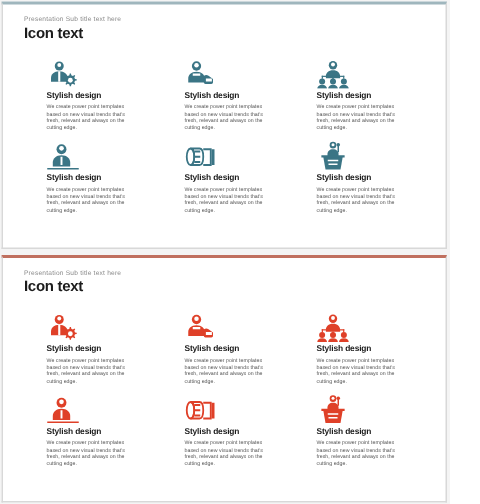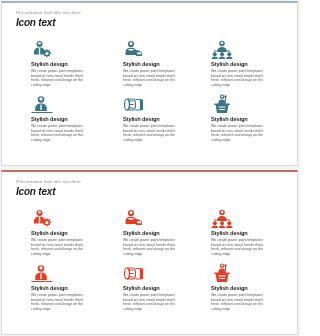--- a/index.html
+++ b/index.html
@@ -29,21 +29,20 @@
     box-sizing: border-box;
     overflow: hidden;
   }
   .slide-1 { top: 1px; height: 165px; border-top: 2px solid #9fb6bd; }
   .slide-2 { top: 170px; height: 165px; border-top: 2px solid #c0705f; }
 
   .slide-head {
     position: absolute;
     left: 14px;
     top: 7px;
-    font-style: italic;
   }
   .subtitle {
     font-size: 4.4px;
     color: #8a8a8a;
     letter-spacing: 0.15px;
     line-height: 6px;
     white-space: nowrap;
   }
   .title {
     font-size: 10px;

